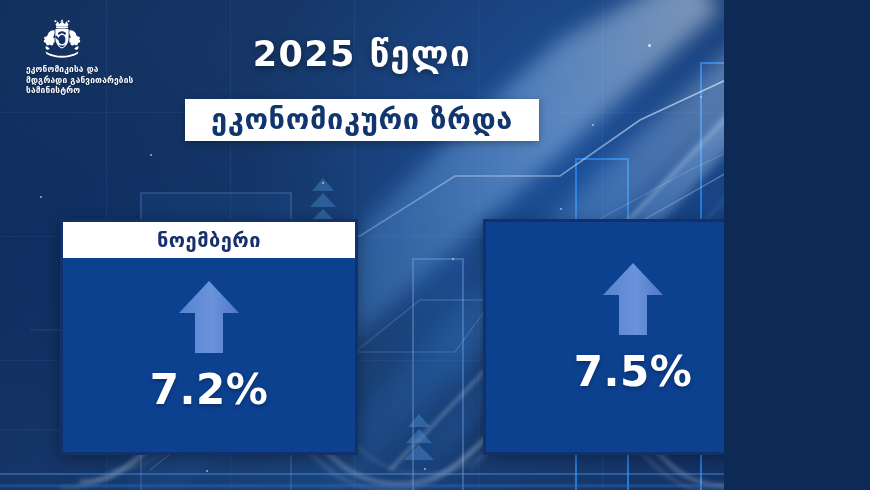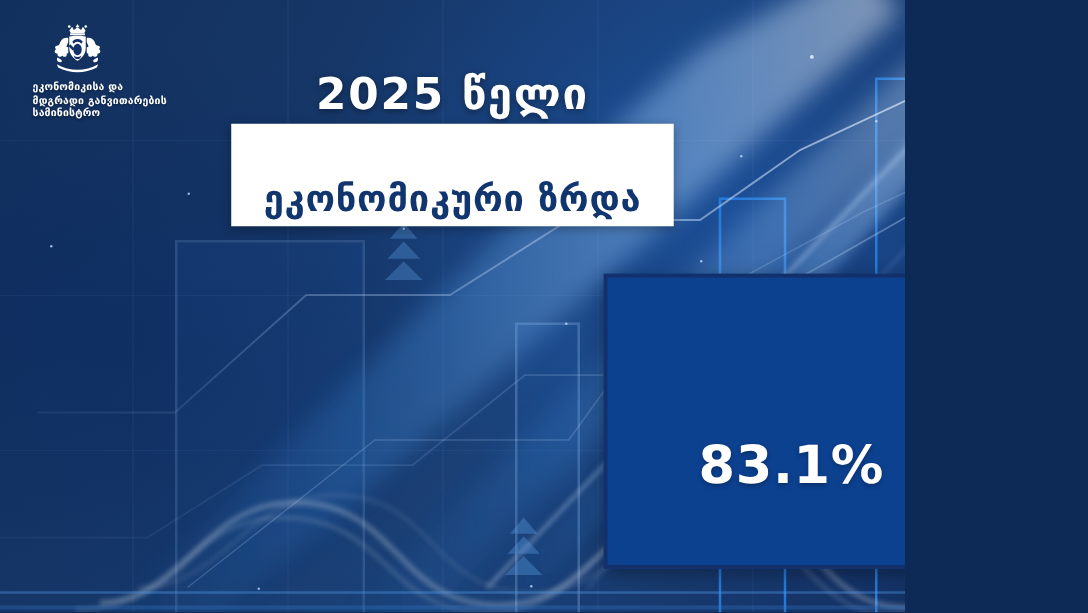--- a/index.html
+++ b/index.html
@@ -71,21 +71,21 @@
     font-size:8.4px;
     line-height:10.6px;
     letter-spacing:.15px;
     font-weight:700;
     white-space:pre-line;
     text-shadow:0 1px 2px rgba(0,0,0,.35);
   }
 
   
   #title-year {
-    position:absolute; left:0; right:0; top:56px;
+    position:absolute; left:0; right:0; top:34px;
     text-align:center;
     color:#ffffff;
     font-size:35px;
     font-weight:700;
     letter-spacing:1.4px;
     text-shadow:0 2px 6px rgba(0,0,0,.42);
   }
   #title-sub-wrap {
     position:absolute; left:50%; top:99px;
     transform:translateX(-50%);
@@ -93,21 +93,20 @@
     padding:5px 26px 7px 26px;
     box-shadow:0 2px 8px rgba(0,0,0,.30);
   }
   #title-sub {
     color:#11356e;
     font-size:29px;
     font-weight:700;
     letter-spacing:.6px;
     line-height:1.05;
     white-space:nowrap;
-    margin-top:40px;
   }
 
   
   .card {
     position:absolute;
     top:219px;
     height:236px;
     background:#0c4190;
     border:3px solid #14306a;
     box-shadow:0 4px 14px rgba(0,0,0,.33);
@@ -278,23 +277,41 @@
     <div id="ministry-name">ეკონომიკისა და
 მდგრადი განვითარების
 სამინისტრო</div>
   </div>
 
   <div id="title-year">2025 წელი</div>
   <div id="title-sub-wrap">
     <div id="title-sub">ეკონომიკური ზრდა</div>
   </div>
 
+  <div class="card" id="card-left">
+    <div class="card-head">
+      <span class="card-head-label">ნოემბერი</span>
+    </div>
+    <div class="card-body">
+      <svg class="up-arrow" width="64" height="76" viewBox="0 0 64 76">
+        <defs>
+          <linearGradient id="ag1" x1="0" y1="0" x2="1" y2="0">
+            <stop offset="0%" stop-color="#5882cd"></stop>
+            <stop offset="55%" stop-color="#6a93dc"></stop>
+            <stop offset="100%" stop-color="#4f79c6"></stop>
+          </linearGradient>
+        </defs>
+        <polygon points="32,2 62,34 46,34 46,74 18,74 18,34 2,34" fill="url(#ag1)"></polygon>
+      </svg>
+      <div class="card-value">7.2%</div>
+    </div>
+  </div>
 
   <div class="card" id="card-right">
     <div class="card-body">
       <svg class="up-arrow" width="64" height="76" viewBox="0 0 64 76">
         <polygon points="32,2 62,34 46,34 46,74 18,74 18,34 2,34" fill="url(#ag1)"></polygon>
       </svg>
-      <div class="card-value">83.1%</div>
+      <div class="card-value">7.5%</div>
     </div>
   </div>
 
 </div>
 
 </body></html>

